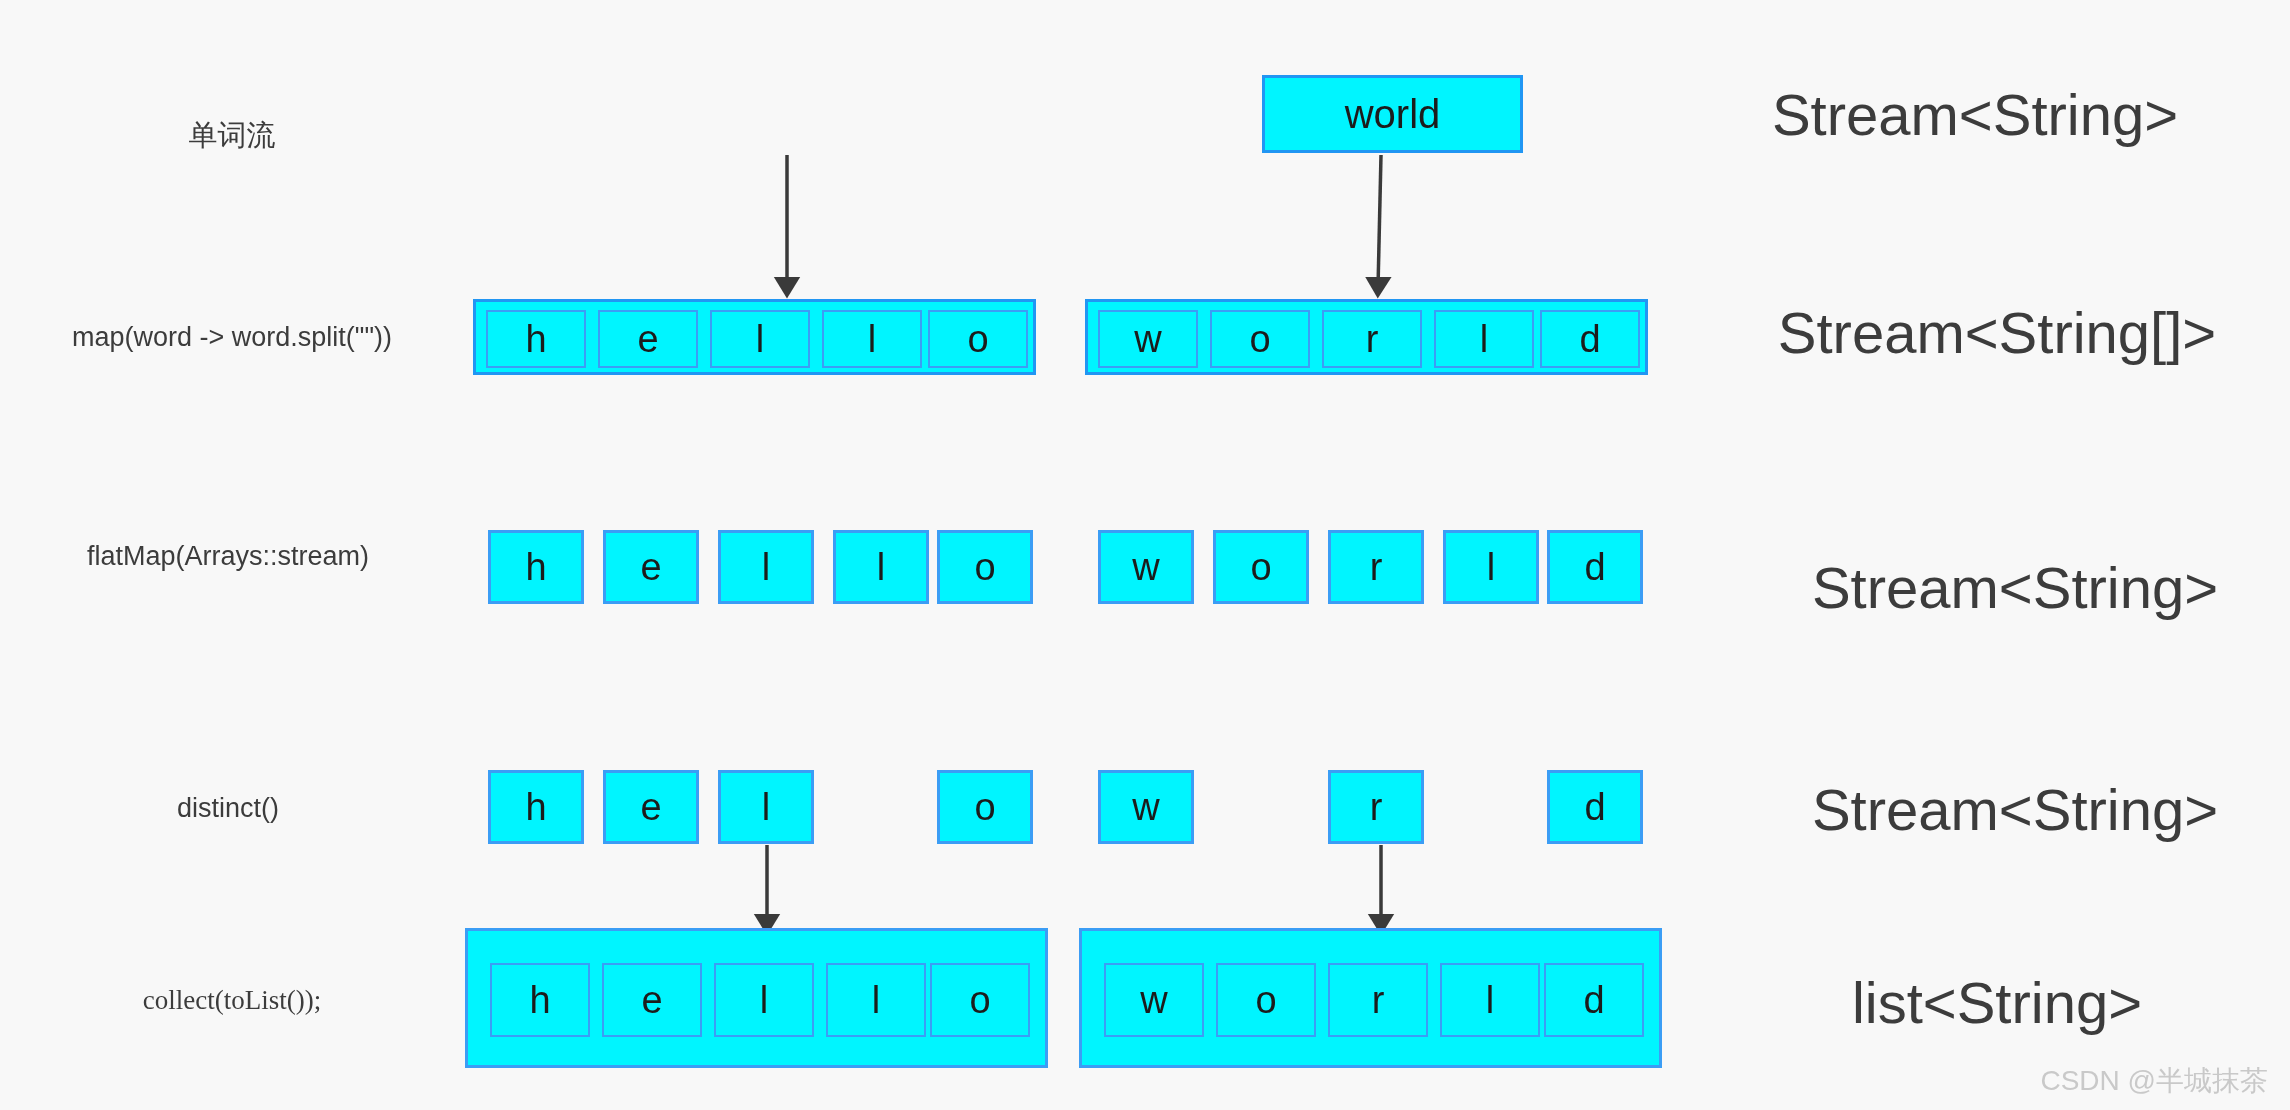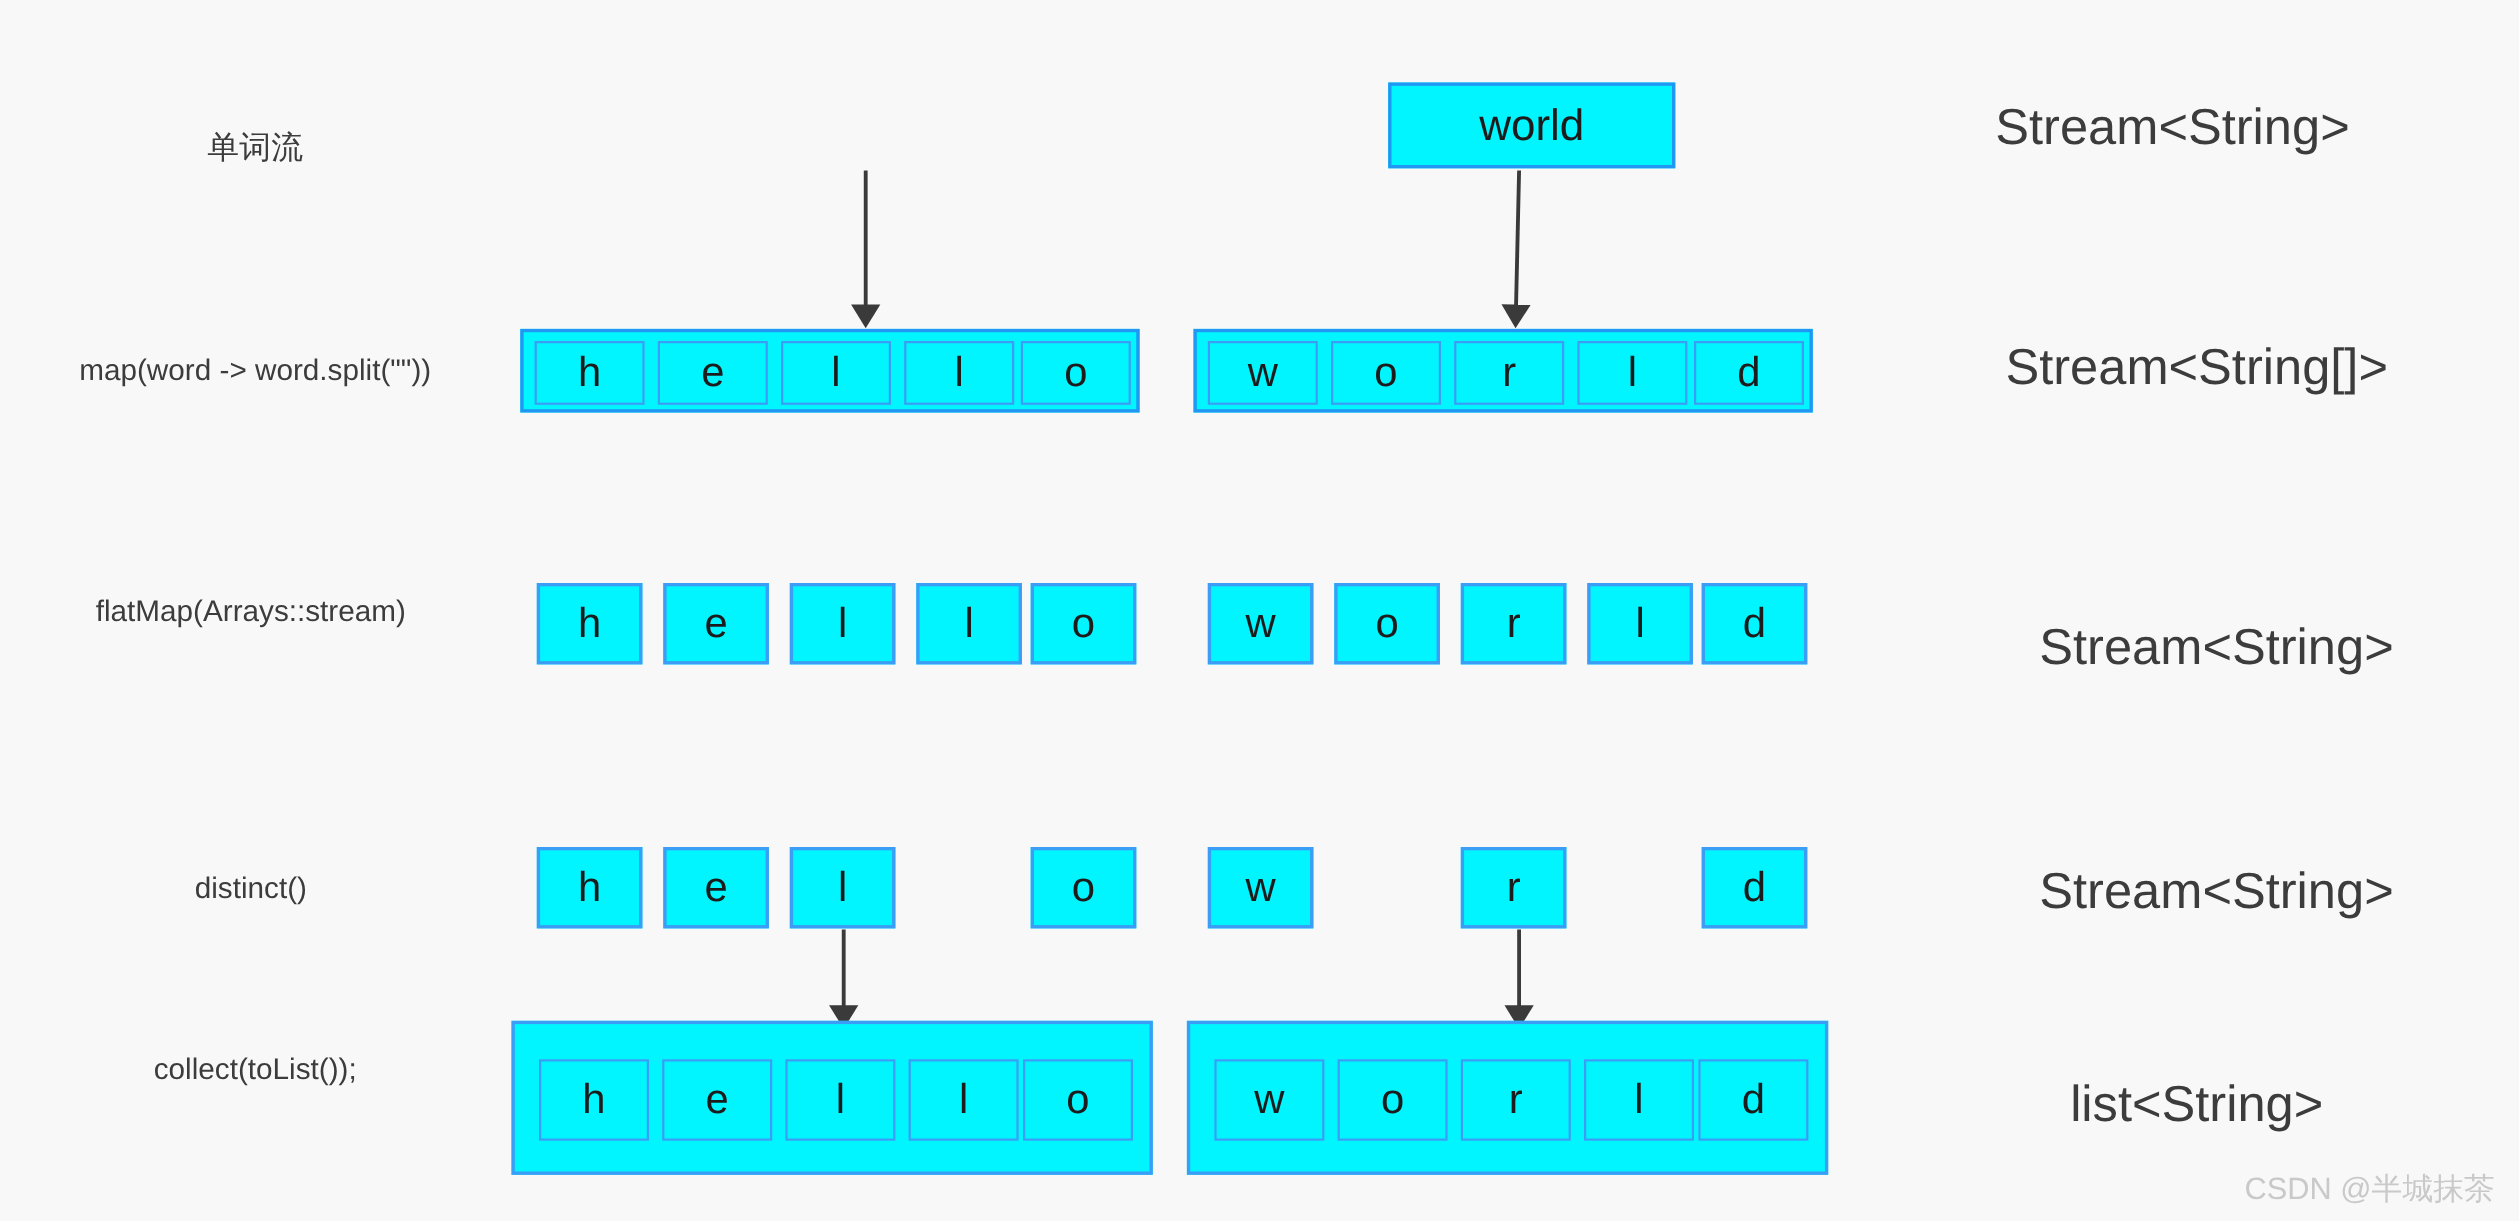--- a/index.html
+++ b/index.html
@@ -30,21 +30,21 @@
     white-space: nowrap;
     transform: translate(-50%, -50%);
   }
   .stage-label.cjk { font-size: 29px; }
 
   
   .type-label {
     position: absolute;
     text-align: center;
     color: #3c3c3c;
-    font-size: 46px;
+    font-size: 58px;
     line-height: 1.1;
     white-space: nowrap;
     transform: translate(-50%, -50%);
   }
 
   
   .word-box {
     position: absolute;
     background: #00f5ff;
     border: 3px solid #2196f3;
@@ -107,21 +107,21 @@
 </style>
 </head>
 <body>
 
 <div id="canvas">
 
   <div class="stage-label cjk" style="left:232px; top:135px;">单词流</div>
   <div class="stage-label" style="left:232px; top:337px;">map(word -&gt; word.split(""))</div>
   <div class="stage-label" style="left:228px; top:556px;">flatMap(Arrays::stream)</div>
   <div class="stage-label" style="left:228px; top:808px;">distinct()</div>
-  <div class="stage-label" style="left:232px; top:972px;">collect(toList());</div>
+  <div class="stage-label" style="left:232px; top:1000px;font-family:Liberation Serif, serif;">collect(toList());</div>
 
   <div class="type-label" style="left:1975px; top:115px;">Stream&lt;String&gt;</div>
   <div class="type-label" style="left:1997px; top:333px;">Stream&lt;String[]&gt;</div>
   <div class="type-label" style="left:2015px; top:588px;">Stream&lt;String&gt;</div>
   <div class="type-label" style="left:2015px; top:810px;">Stream&lt;String&gt;</div>
   <div class="type-label" style="left:1997px; top:1003px;">list&lt;String&gt;</div>
 
   <div class="word-box" style="left:1262px; top:75px; width:261px; height:78px;">
     <span>world</span>
   </div>

